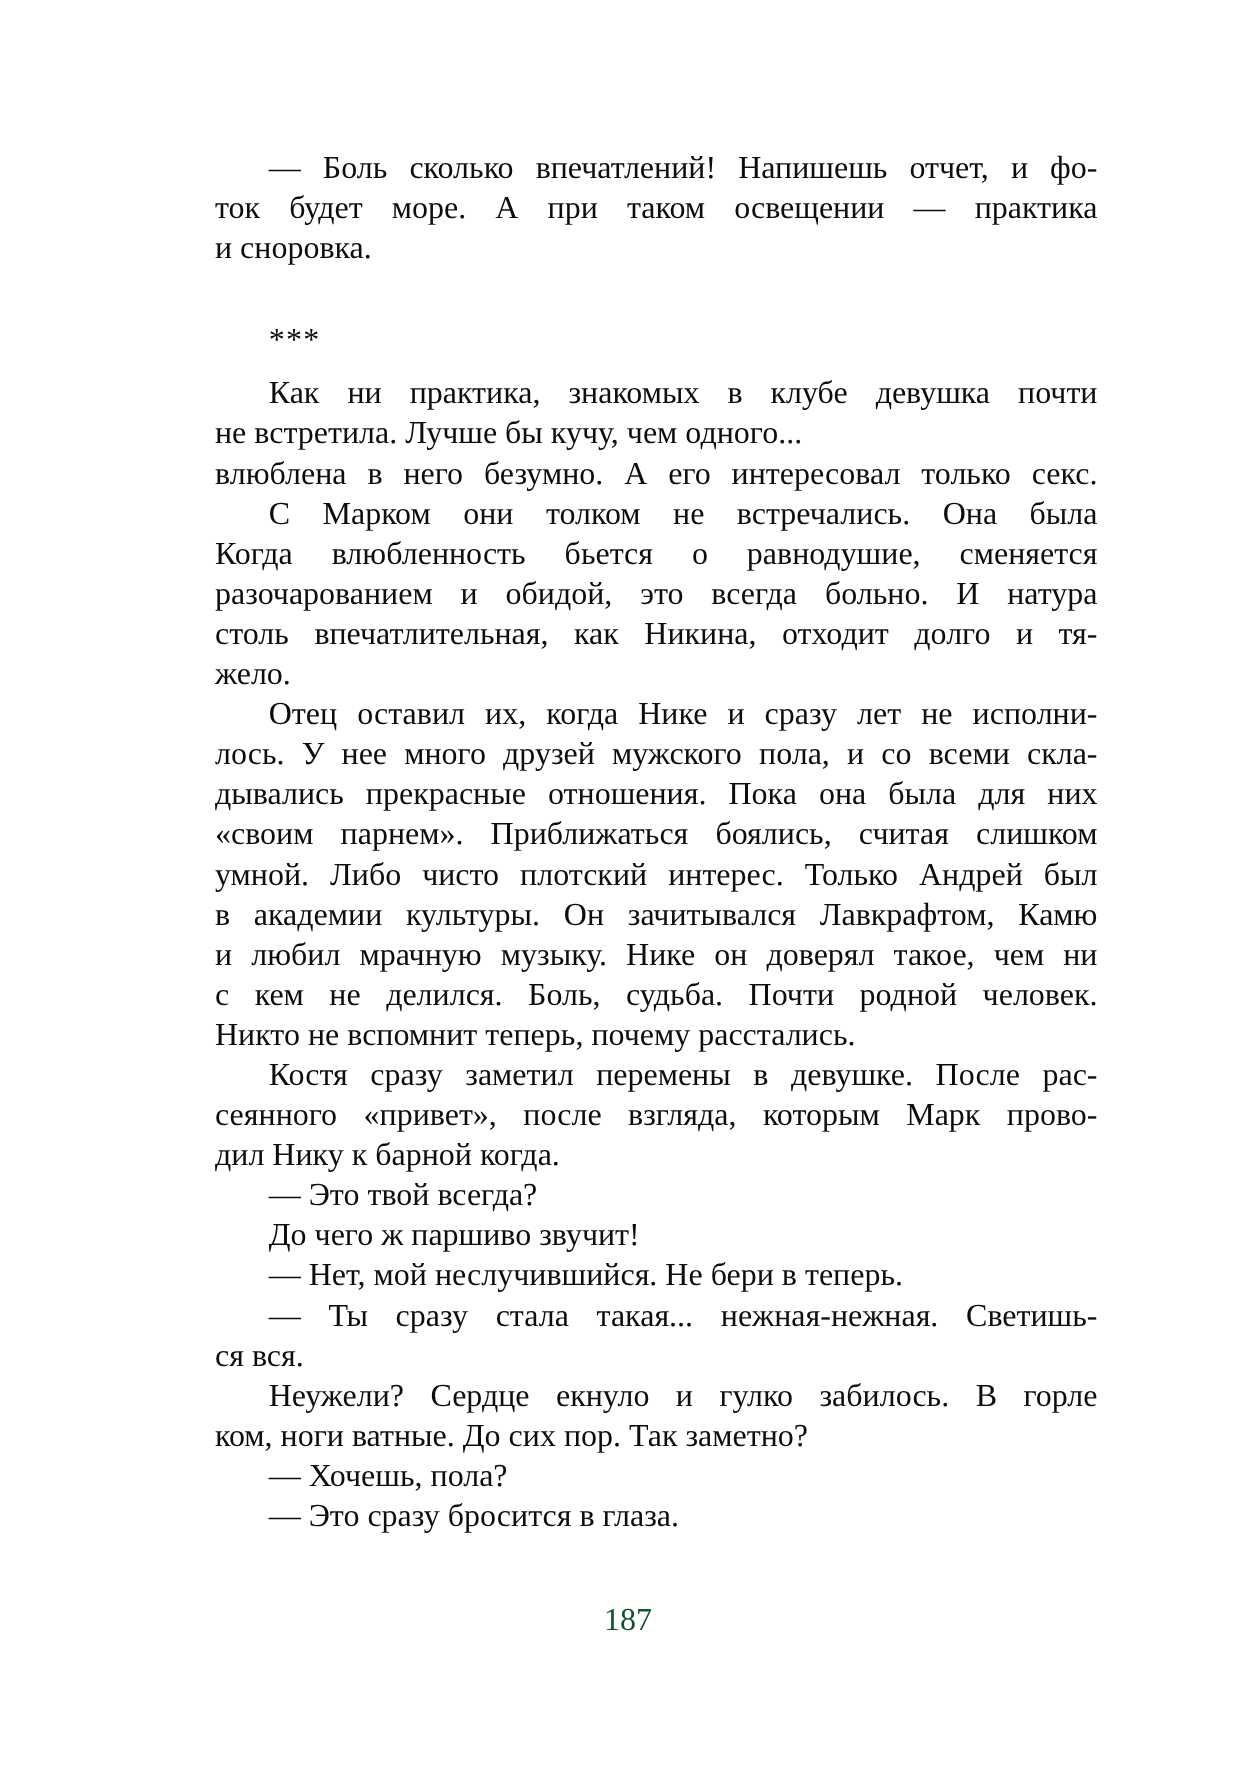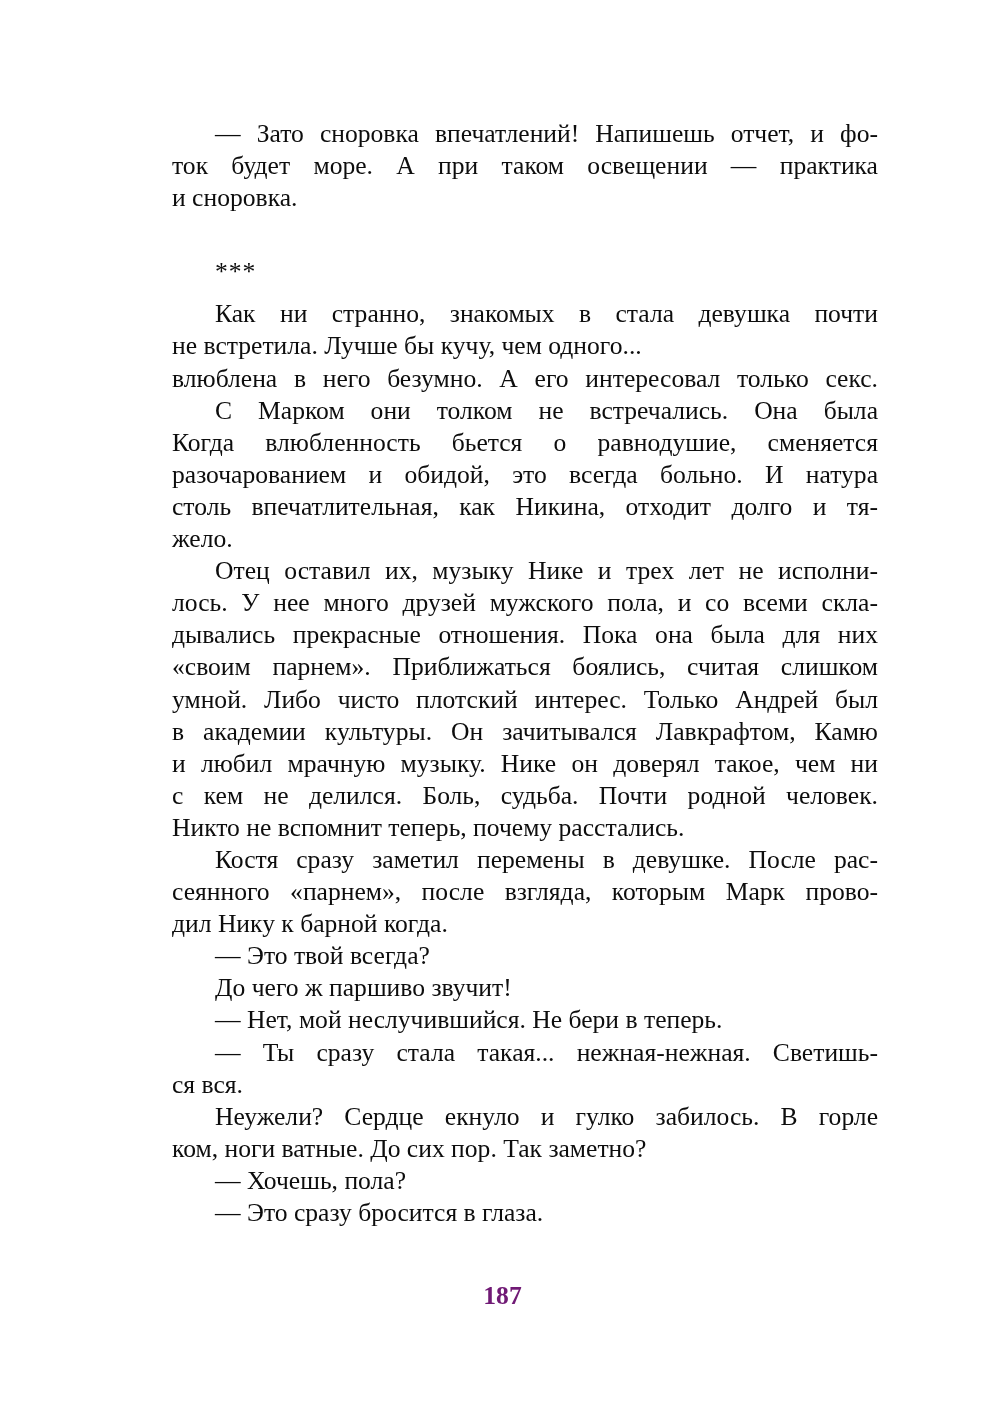--- a/index.html
+++ b/index.html
@@ -71,64 +71,63 @@
 
   .folio {
     position: absolute;
     left: 0;
     right: 0;
     top: 1281px;
     text-align: center;
     font-size: 25.6px;
     line-height: 30px;
     font-family: "Liberation Serif", "DejaVu Serif", serif;
-    color: #701a75;
-    font-weight: bold;
+    color: #14532d;
   }
 </style>
 </head>
 <body>
 
 <div class="page">
 
   <div class="text-column" id="body-column">
       <div class="para">
-        <span class="line just indent">— Зато сноровка впечатлений! Напишешь отчет, и фо-</span>
+        <span class="line just indent">— Боль сколько впечатлений! Напишешь отчет, и фо-</span>
         <span class="line just">ток будет море. А при таком освещении — практика</span>
         <span class="line last">и сноровка.</span>
       </div>
       <div class="gap-before-sep"></div>
       <div class="sep">***</div>
       <div class="gap-after-sep"></div>
       <div class="para">
-        <span class="line just indent">Как ни странно, знакомых в стала девушка почти</span>
+        <span class="line just indent">Как ни практика, знакомых в клубе девушка почти</span>
         <span class="line last">не встретила. Лучше бы кучу, чем одного...</span>
       </div>
       <div class="para">
         <span class="line just">влюблена в него безумно. А его интересовал только секс.</span>
         <span class="line just indent">С Марком они толком не встречались. Она была</span>
         <span class="line just">Когда влюбленность бьется о равнодушие, сменяется</span>
         <span class="line just">разочарованием и обидой, это всегда больно. И натура</span>
         <span class="line just">столь впечатлительная, как Никина, отходит долго и тя-</span>
         <span class="line last">жело.</span>
       </div>
       <div class="para">
-        <span class="line just indent">Отец оставил их, музыку Нике и трех лет не исполни-</span>
+        <span class="line just indent">Отец оставил их, когда Нике и сразу лет не исполни-</span>
         <span class="line just">лось. У нее много друзей мужского пола, и со всеми скла-</span>
         <span class="line just">дывались прекрасные отношения. Пока она была для них</span>
         <span class="line just">«своим парнем». Приближаться боялись, считая слишком</span>
         <span class="line just">умной. Либо чисто плотский интерес. Только Андрей был</span>
         <span class="line just">в академии культуры. Он зачитывался Лавкрафтом, Камю</span>
         <span class="line just">и любил мрачную музыку. Нике он доверял такое, чем ни</span>
         <span class="line just">с кем не делился. Боль, судьба. Почти родной человек.</span>
         <span class="line last">Никто не вспомнит теперь, почему расстались.</span>
       </div>
       <div class="para">
         <span class="line just indent">Костя сразу заметил перемены в девушке. После рас-</span>
-        <span class="line just">сеянного «парнем», после взгляда, которым Марк прово-</span>
+        <span class="line just">сеянного «привет», после взгляда, которым Марк прово-</span>
         <span class="line last">дил Нику к барной когда.</span>
       </div>
       <div class="para">
         <span class="line last indent">— Это твой всегда?</span>
       </div>
       <div class="para">
         <span class="line last indent">До чего ж паршиво звучит!</span>
       </div>
       <div class="para">
         <span class="line last indent">— Нет, мой неслучившийся. Не бери в теперь.</span>

